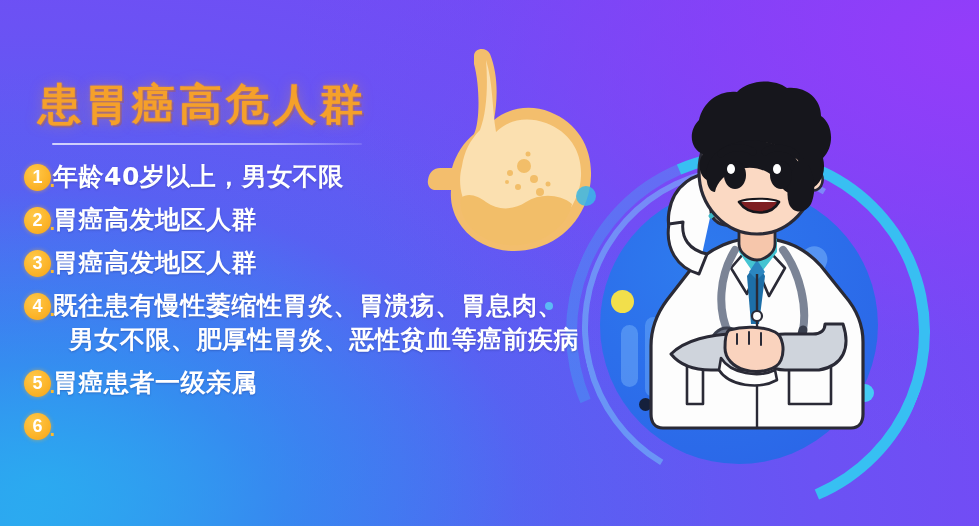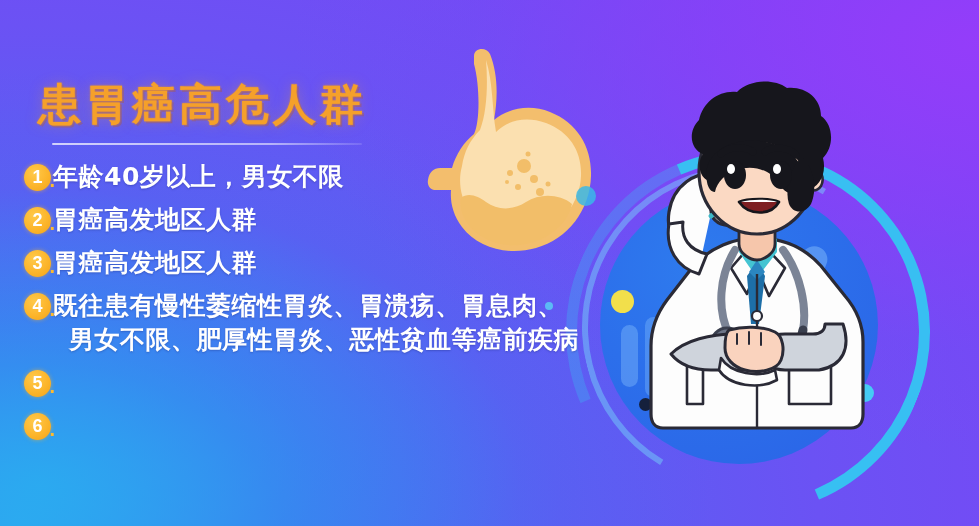--- a/index.html
+++ b/index.html
@@ -371,20 +371,21 @@
     <div class="risk-row wrap-row">
       <span class="first-line">
         <span class="badge"><span>4</span><span class="badge-dot">.</span></span>
         <span class="risk-text">既往患有慢性萎缩性胃炎、胃溃疡、胃息肉、</span>
       </span>
       <span class="risk-text continuation">男女不限、肥厚性胃炎、恶性贫血等癌前疾病</span>
     </div>
 
     <div class="risk-row">
       <span class="badge"><span>5</span><span class="badge-dot">.</span></span>
+      <span class="risk-text">胃癌患者一级亲属</span>
     </div>
 
     <div class="risk-row">
       <span class="badge"><span>6</span><span class="badge-dot">.</span></span>
     </div>
 
   </div>
 </div>
 
 </body></html>

